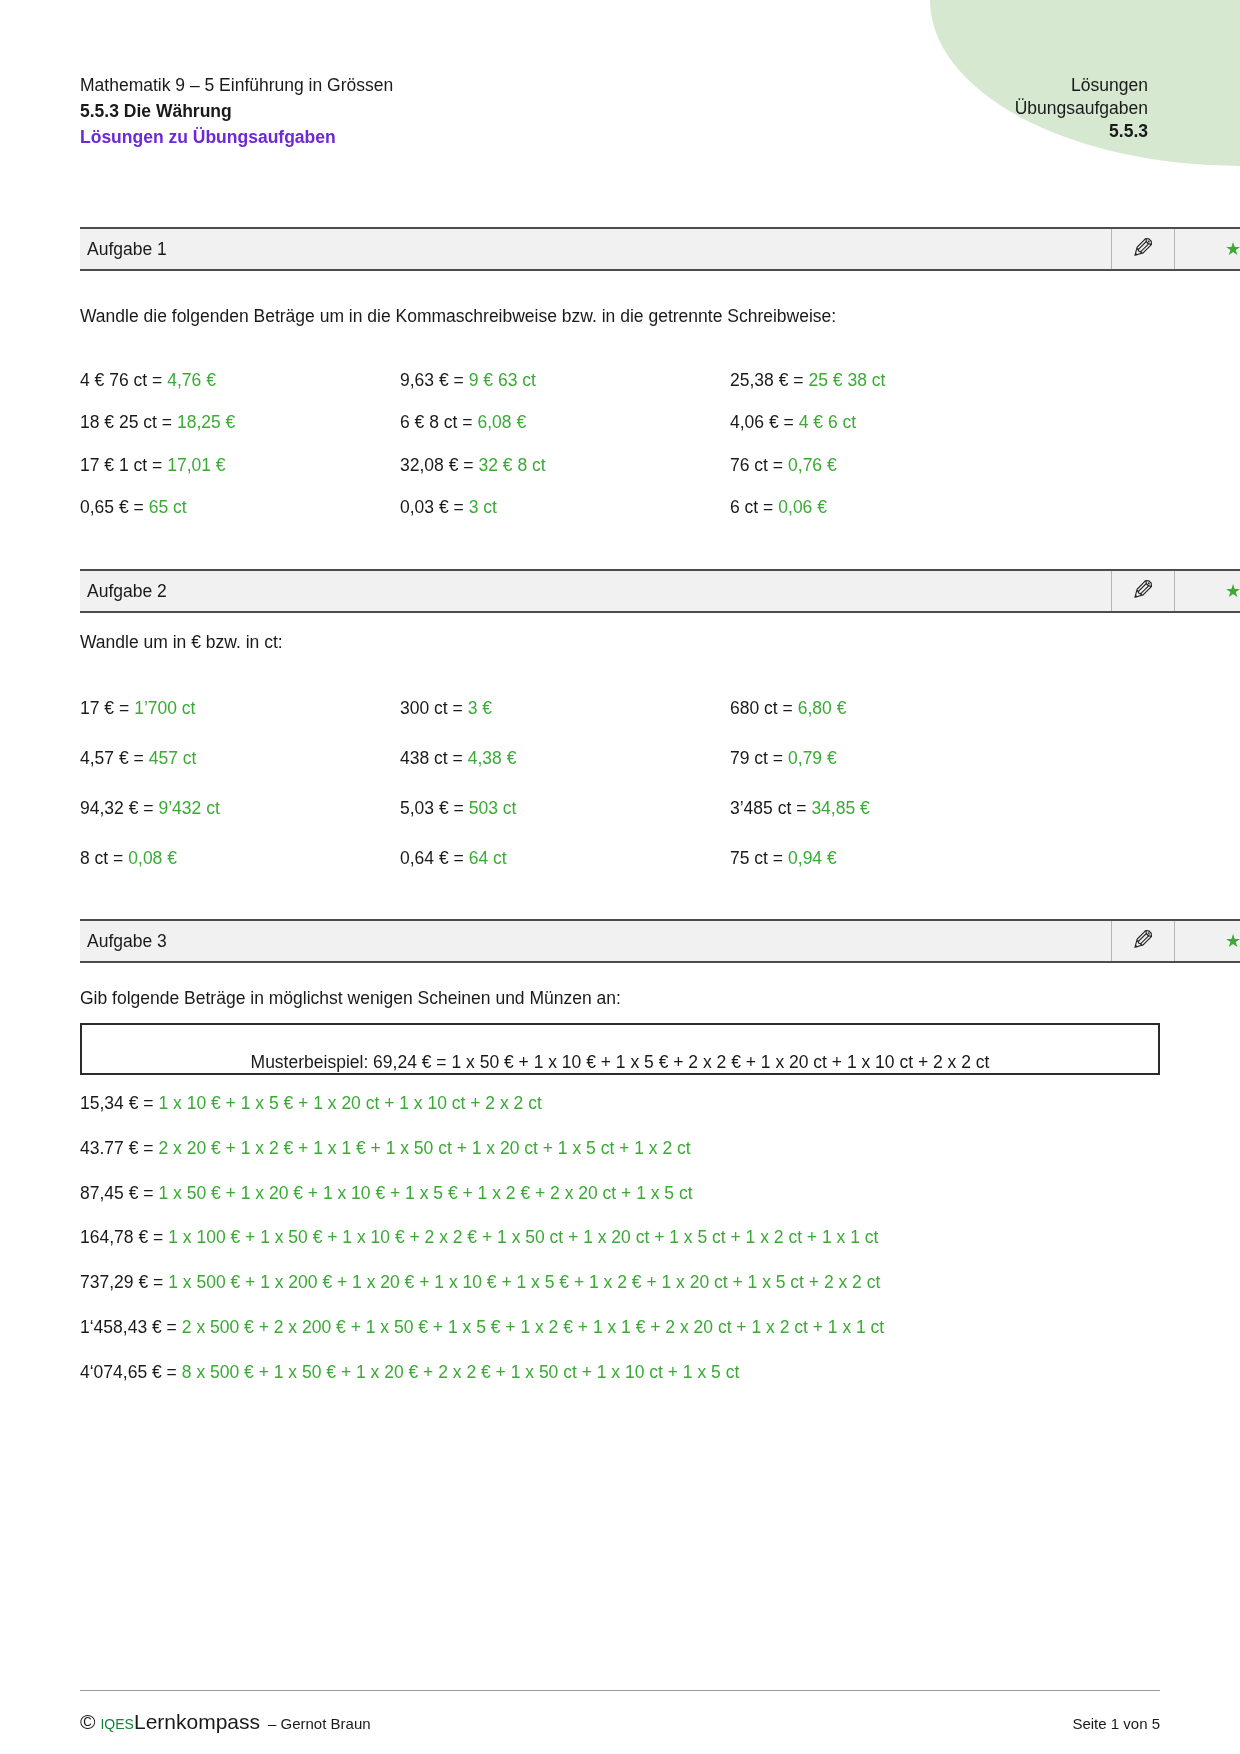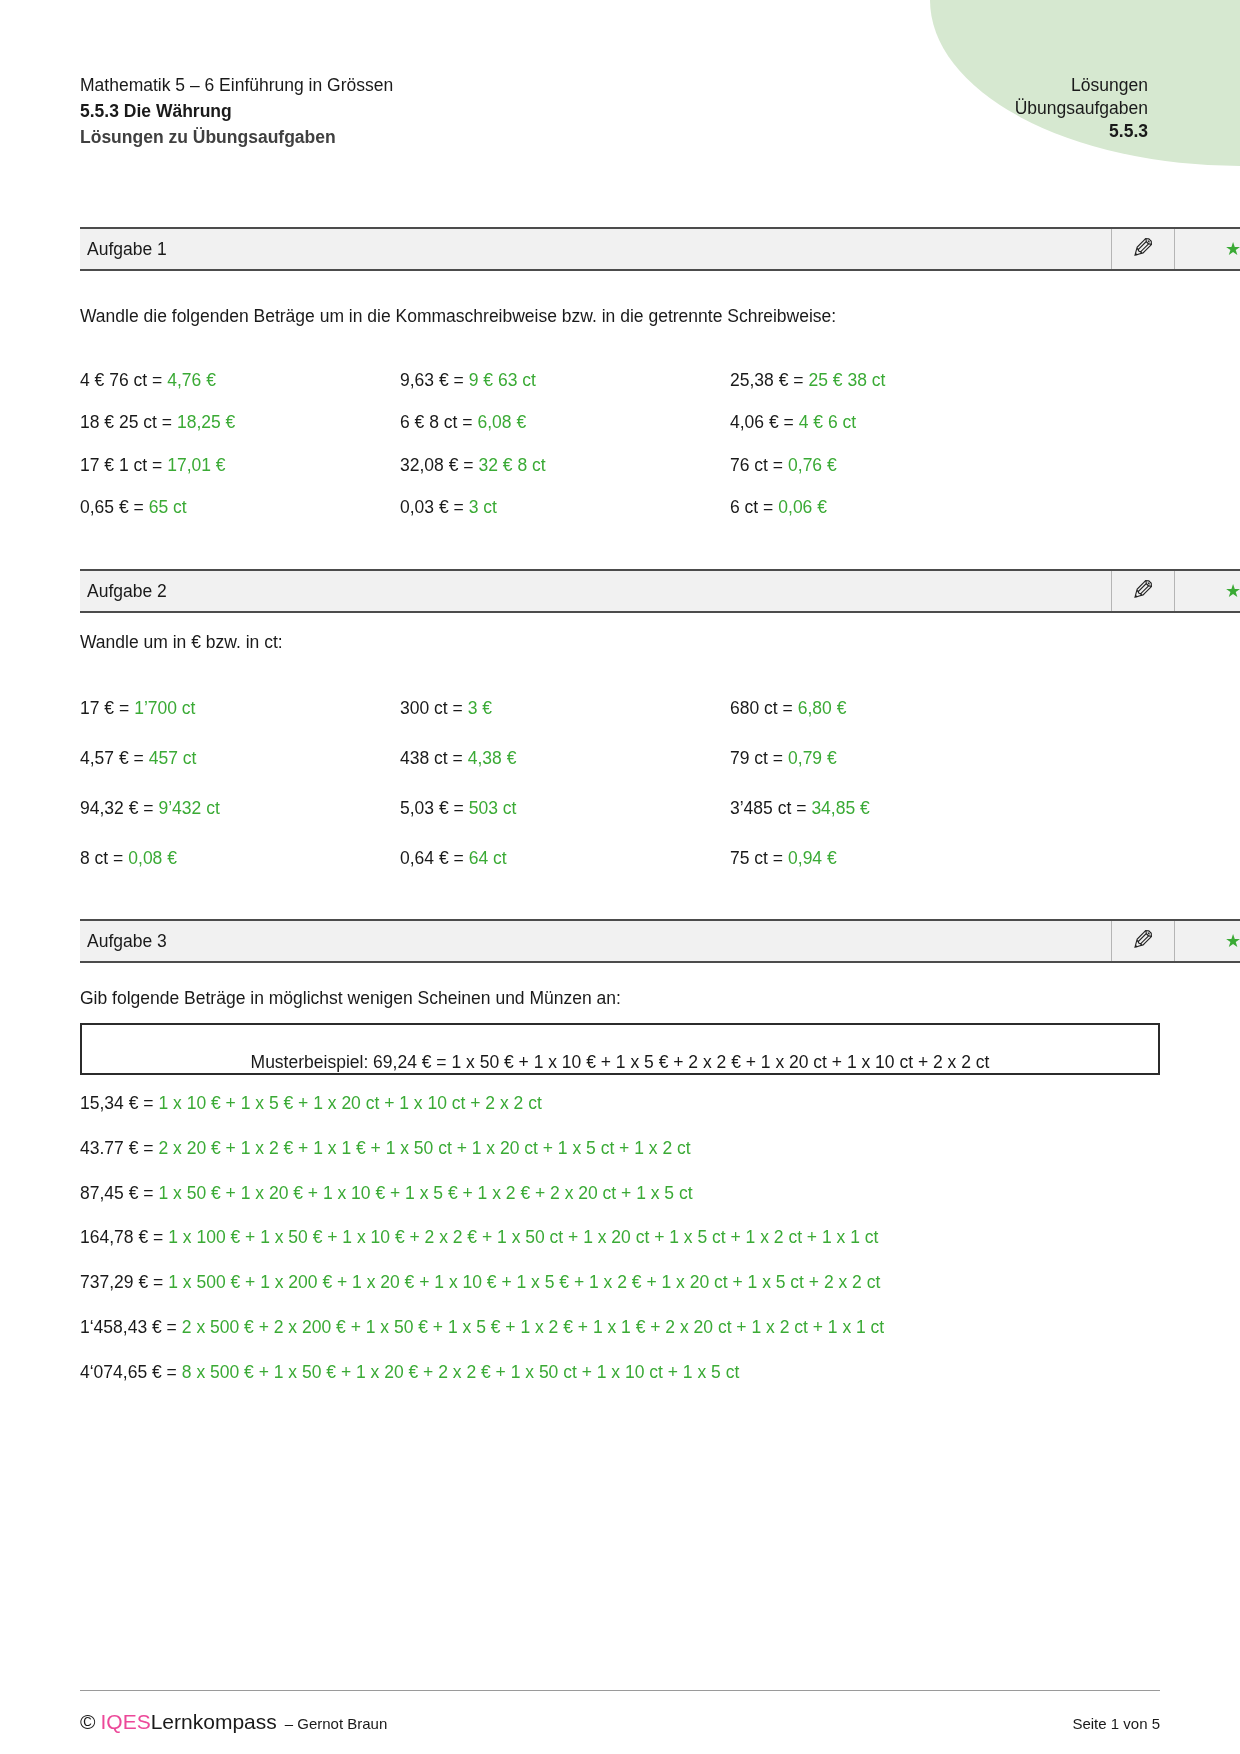--- a/index.html
+++ b/index.html
@@ -2,21 +2,21 @@
 <html lang="de"><head>
 <meta charset="utf-8">
 <style>
   html,body { margin:0; padding:0; background:#ffffff; }
   .page {
     position:relative; width:1240px; height:1754px; background:#ffffff;
     font-family:"Liberation Sans", sans-serif; font-size:17.5px; color:#1a1a1a;
     overflow:hidden;
   }
   .bold { font-weight:bold; }
-  .green { color:#404040; }
+  .green { color:#6d28d9; }
 
   
   .corner-shape {
     position:absolute; left:930px; top:0; width:310px; height:166px;
     background:#d6e8d0; border-bottom-left-radius:100% 100%;
   }
   .corner-text { position:absolute; top:74px; right:92px; text-align:right; line-height:23px; }
   .header-left { position:absolute; left:80px; top:72px; line-height:26px; }
 
   
@@ -44,39 +44,39 @@
     position:absolute; left:80px; top:1023px; width:1076px; height:48px;
     border:2px solid #2b2b2b; display:flex; align-items:flex-end; justify-content:center;
     white-space:nowrap;
   }
   .a3-lines { position:absolute; left:80px; top:1081px; width:1120px; line-height:44.8px; }
   .a3-line { white-space:nowrap; }
 
   .footer-rule { position:absolute; left:80px; top:1690px; width:1080px; border-top:1px solid #9a9a9a; }
   .footer { position:absolute; left:80px; top:1700px; width:1080px; display:flex; align-items:baseline; }
   .copyright { font-size:21px; margin-right:5px; }
-  .logo-iqes { font-size:21px; color:#ec4899; }
+  .logo-iqes { font-size:14px; color:#15803d; }
   .logo-lern { font-size:21px; color:#1a1a1a; }
   .footer-author { font-size:15px; margin-left:8px;margin-top:15px; }
   .footer-page { font-size:15px; margin-left:auto; }
 </style>
 </head>
 <body>
 
 <div class="page">
 
   <div class="corner-shape"></div>
   <div class="corner-text">
     <div>Lösungen</div>
     <div>Übungsaufgaben</div>
     <div class="bold">5.5.3</div>
   </div>
 
   <div class="header-left">
-    <div>Mathematik 5 – 6 Einführung in Grössen</div>
+    <div>Mathematik 9 – 5 Einführung in Grössen</div>
     <div class="bold">5.5.3 Die Währung</div>
     <div class="bold green">Lösungen zu Übungsaufgaben</div>
   </div>
 
   <div class="bar" style="top:227px">
     <div class="bar-label">Aufgabe 1</div>
     <div class="bar-cell cell-pencil">
         <span class="pencil">✎</span>
       </div>
     <div class="bar-cell cell-star">

